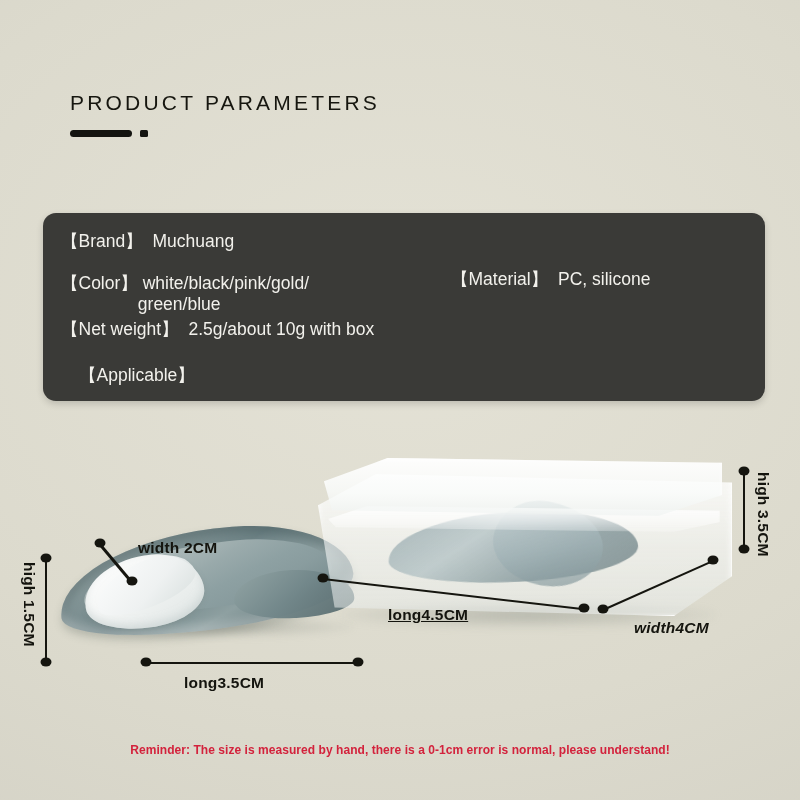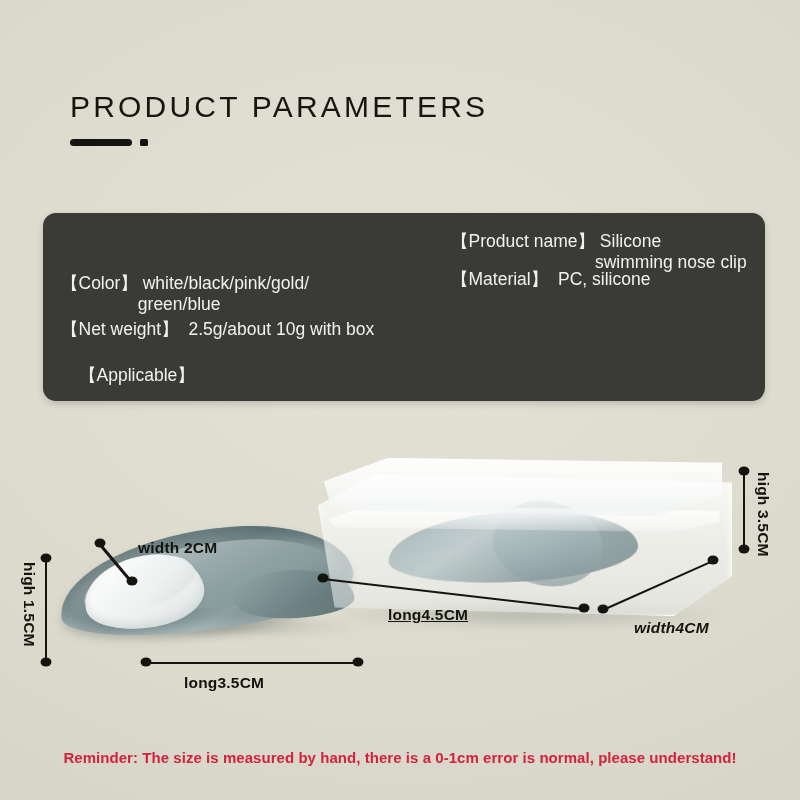--- a/index.html
+++ b/index.html
@@ -24,21 +24,21 @@
   }
 
   
   #header {
     position: absolute;
     left: 70px;
     top: 92px;
     width: 660px;
   }
   #title {
-    font-size: 30px;
+    font-size: 21px;
     font-weight: 400;
     letter-spacing: 3.2px;
     color: #16160f;
     line-height: 1;
     white-space: nowrap;
   }
   #subtitle {
     margin-top: 18px;
     font-size: 17px;
     font-weight: 700;
@@ -287,57 +287,55 @@
     transform: rotate(90deg);
   }
 
   
   #reminder {
     position: absolute;
     left: 0;
     top: 743px;
     width: 800px;
     text-align: center;
-    font-size: 15px;
+    font-size: 12px;
     font-weight: 600;
     color: #d3223c;
     letter-spacing: 0.05px;
-    margin-top: 6px;
   }
 </style>
 </head>
 <body>
 
 <div id="page"></div>
 
 <div id="header">
   <div id="title">PRODUCT PARAMETERS</div>
   <div id="rule">
     <span id="rule-bar"></span>
     <span id="rule-dot"></span>
   </div>
 </div>
 
 <div id="spec-panel">
+  <div class="spec-row" id="row-brand">
+    <span class="spec-key">【Brand】</span>
+    <span class="spec-val">  Muchuang</span>
+  </div>
   <div class="spec-row" id="row-color">
     <span class="spec-key">【Color】</span>
     <span class="spec-val"> white/black/pink/gold/
 green/blue</span>
   </div>
   <div class="spec-row" id="row-weight">
     <span class="spec-key">【Net weight】</span>
     <span class="spec-val">  2.5g/about 10g with box</span>
   </div>
   <div class="spec-row" id="row-applic">
     <span class="spec-key">【Applicable】</span>
-  </div>
-  <div class="spec-row" id="row-product">
-    <span class="spec-key">【Product name】</span>
-    <span class="spec-val"> Silicone
-swimming nose clip</span>
   </div>
   <div class="spec-row" id="row-material">
     <span class="spec-key">【Material】</span>
     <span class="spec-val">  PC, silicone</span>
   </div>
 </div>
 
 <div id="stage">
 
   <div id="clip">

